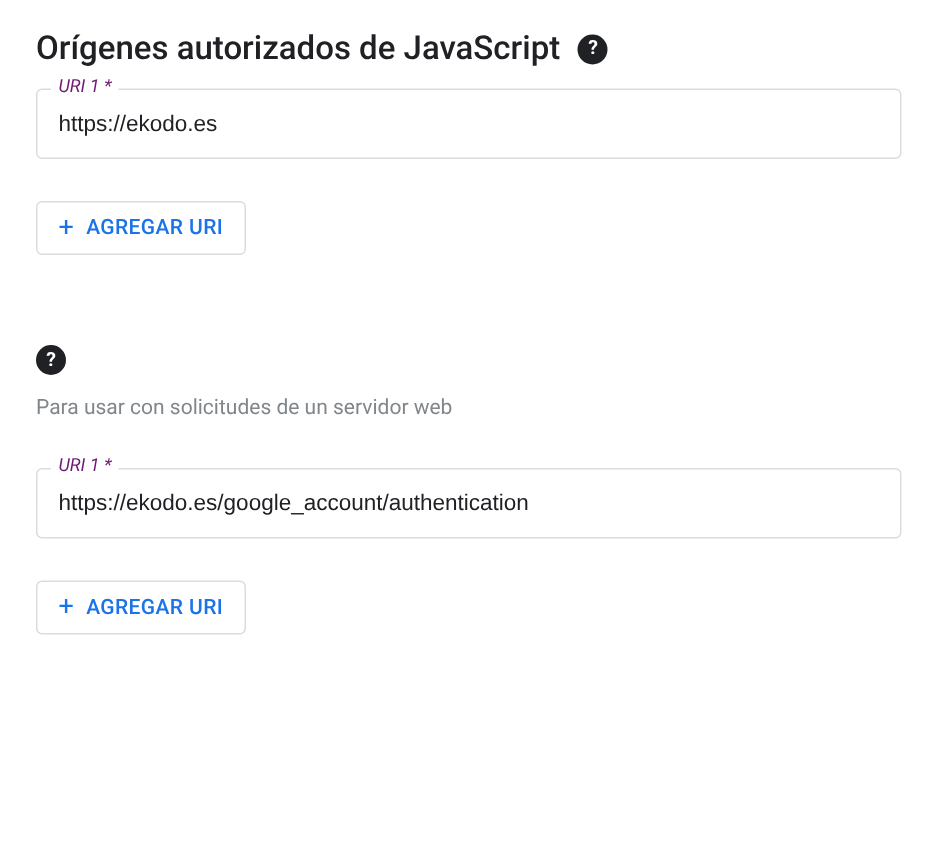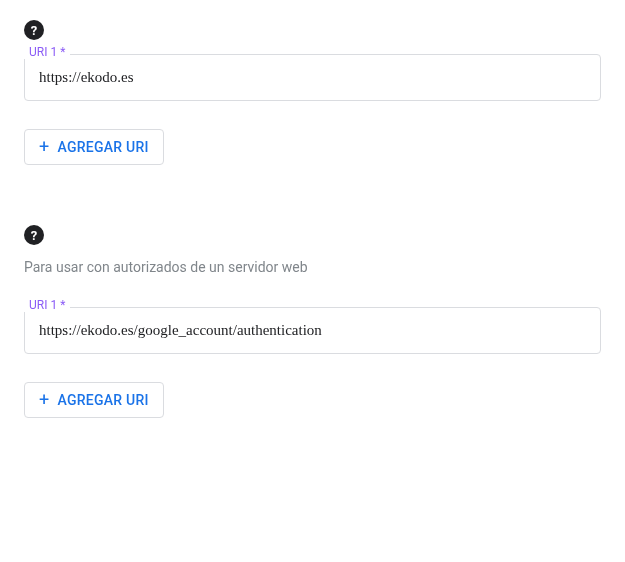--- a/index.html
+++ b/index.html
@@ -42,34 +42,35 @@
       color: #80868b;
       margin-bottom: 32px;
     }
     .field-wrapper {
       position: relative;
       margin-bottom: 28px;
     }
     .field-label {
       position: absolute;
       top: -9px;
-      left: 0;
+      left: 10px;
       background: #fff;
       padding: 0 5px;
       font-size: 12px;
-      color: #8b5cf6;
+      color: #701a75;
+      font-style: italic;
     }
     .field-input {
       width: 100%;
       border: 1px solid #dadce0;
       border-radius: 4px;
       padding: 14px 14px;
       font-size: 15px;
       color: #202124;
-      font-family: Liberation Serif, serif;
+      font-family: Liberation Sans, sans-serif;
       outline: none;
     }
     .add-button {
       display: inline-flex;
       align-items: center;
       gap: 8px;
       border: 1px solid #dadce0;
       border-radius: 4px;
       background: #fff;
       padding: 8px 14px;
@@ -84,37 +85,38 @@
       font-size: 18px;
       font-weight: 400;
       line-height: 1;
     }
   </style>
 </head>
 <body>
 
 <div class="section">
   <div class="section-header">
+    <h2 class="section-title">Orígenes autorizados de JavaScript</h2>
     <span class="help-icon">?</span>
   </div>
   <div class="field-wrapper">
     <span class="field-label">URI 1 *</span>
     <input type="text" class="field-input" value="https://ekodo.es" style="">
   </div>
   <button class="add-button">
     <span class="plus-icon">+</span>
     <span>AGREGAR URI</span>
   </button>
 </div>
 
 <div class="section">
   <div class="section-header">
     <span class="help-icon">?</span>
   </div>
-  <p class="section-desc">Para usar con autorizados de un servidor web</p>
+  <p class="section-desc">Para usar con solicitudes de un servidor web</p>
   <div class="field-wrapper">
     <span class="field-label">URI 1 *</span>
     <input type="text" class="field-input" value="https://ekodo.es/google_account/authentication" style="">
   </div>
   <button class="add-button">
     <span class="plus-icon">+</span>
     <span>AGREGAR URI</span>
   </button>
 </div>
 

